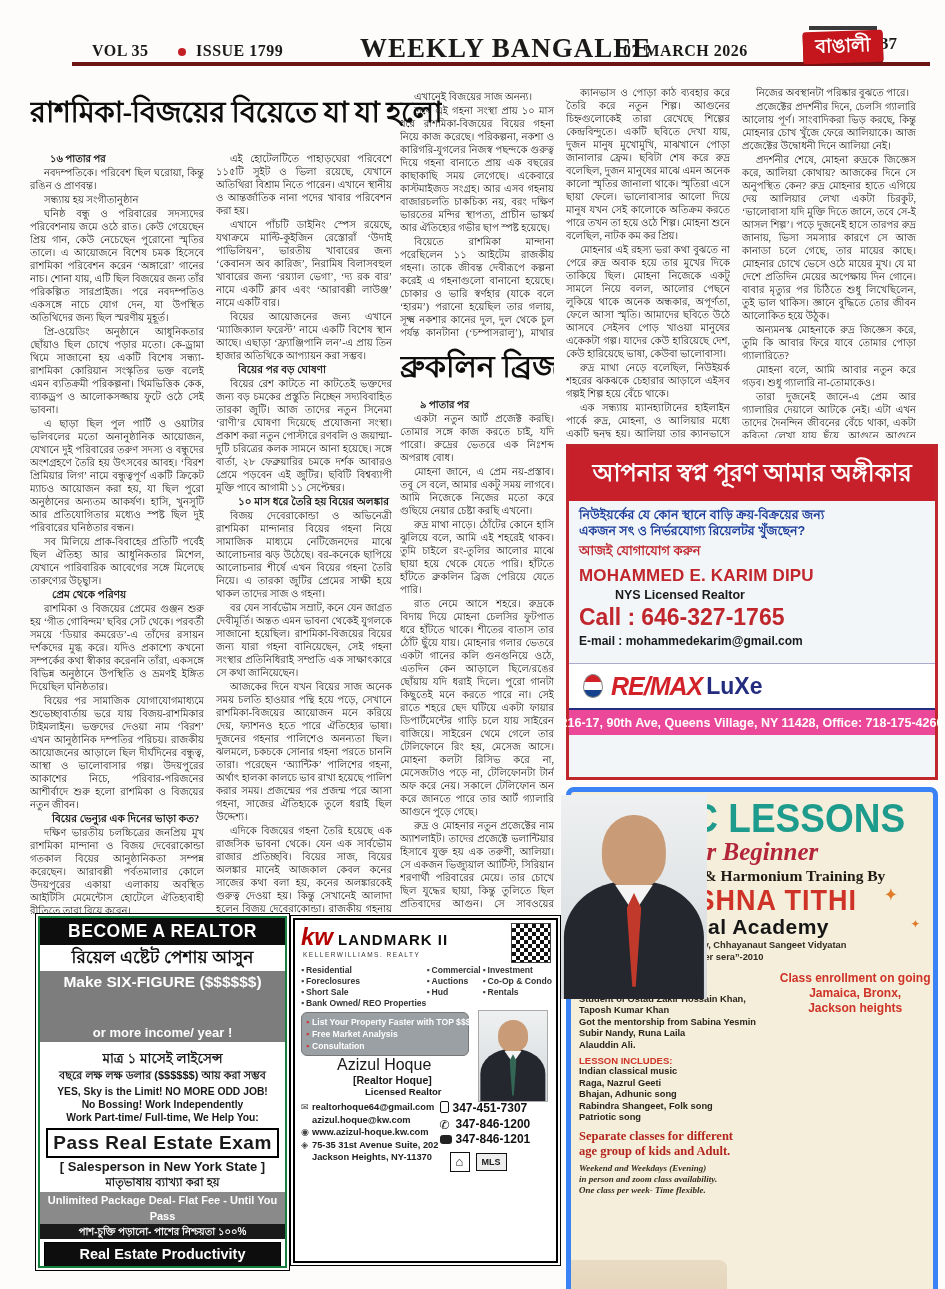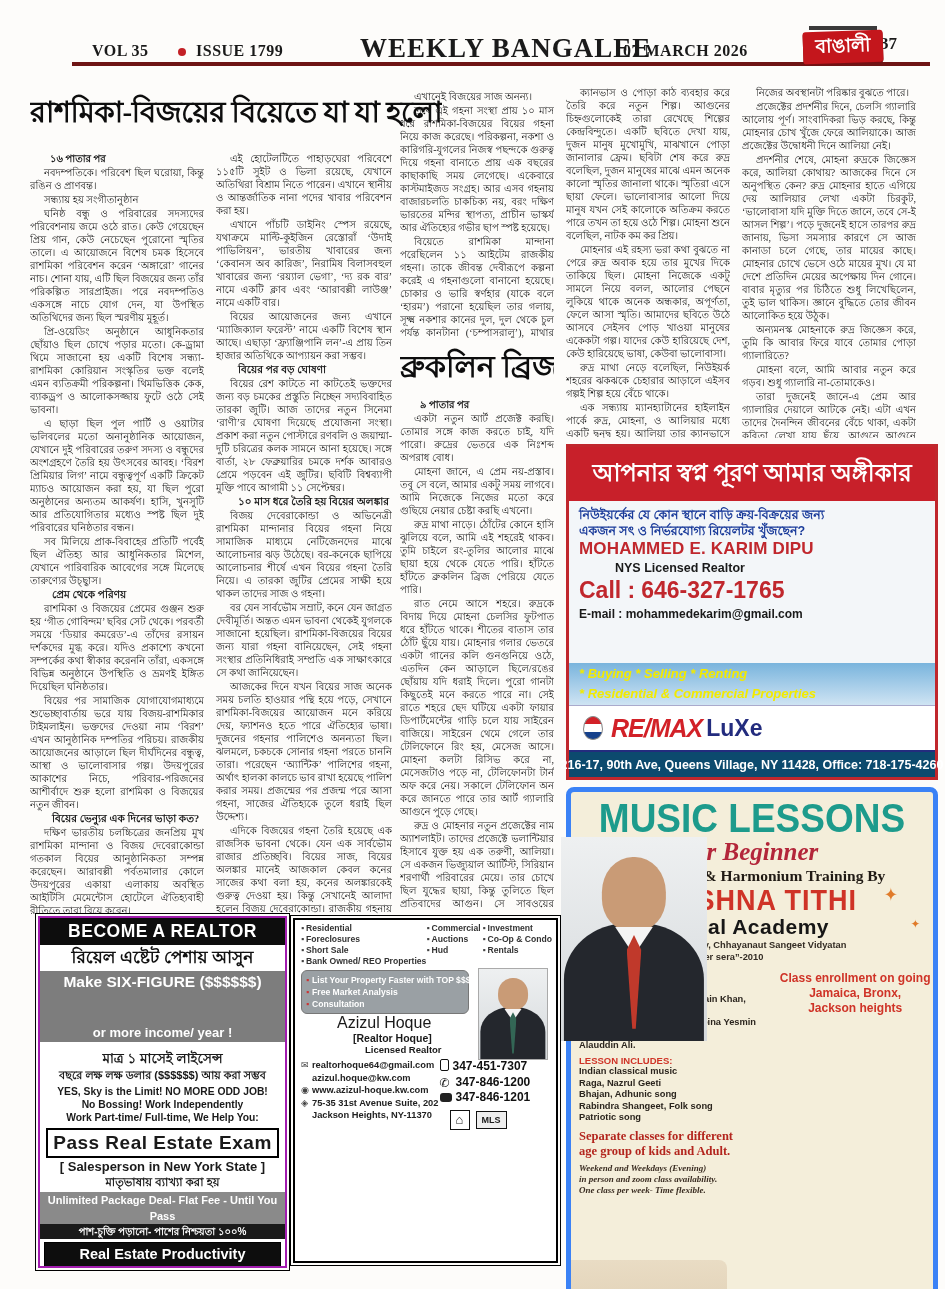--- a/index.html
+++ b/index.html
@@ -52,21 +52,21 @@
   .dipu-email{font-weight:bold;font-size:12px;margin-top:3px;}
   .dipu-band{height:42px;background:linear-gradient(180deg,#79b4dd,#cfe4f3);color:#f2ea00;
         font-weight:bold;font-style:italic;font-size:13px;line-height:20px;padding:1px 0 0 10px;}
   .dipu-remax{position:relative;height:47px;background:#fff;border-top:1px solid #aac;display:flex;align-items:center;
         padding-left:14px;border-bottom:2px solid #232c7e;}
   .balloon{width:20px;height:24px;border-radius:50%/55% 55% 45% 45%;
         background:linear-gradient(180deg,#d22128 0 34%,#ffffff 34% 66%,#16418c 66% 100%);
         border:1px solid #888;margin-right:8px;}
   .remax-re{color:#d22128;font-weight:bold;font-style:italic;font-size:25px;letter-spacing:-1px;}
   .remax-luxe{color:#232c7e;font-weight:bold;font-size:23px;margin-left:4px;}
-  .dipu-addr{height:25px;background:#0c4a6e;color:#fff;font-weight:bold;font-size:12.5px;
+  .dipu-addr{height:25px;background:#ec4899;color:#fff;font-weight:bold;font-size:12.5px;
         display:flex;align-items:center;justify-content:center;white-space:nowrap;}
   .dipu-photo{position:absolute;top:60px;right:8px;width:146px;height:204px;border-radius:16px;z-index:3;}
   .portrait{position:relative;background:linear-gradient(#eef0f1,#d5d9dc);overflow:hidden;border-radius:inherit;}
   .portrait::before{content:"";position:absolute;left:50%;top:10%;width:44%;height:36%;transform:translateX(-50%);
         background:#c99b76;border-radius:48% 48% 44% 44%;z-index:2;}
   .portrait::after{content:"";position:absolute;left:50%;top:42%;width:96%;height:60%;transform:translateX(-50%);
         background:#24272d;border-radius:46% 46% 0 0;z-index:1;}
   .portrait .tie{position:absolute;left:50%;top:48%;width:10%;height:46%;transform:translateX(-50%);
         background:#c0392b;clip-path:polygon(50% 0,100% 16%,62% 100%,38% 100%,0 16%);z-index:3;}
   .portrait .collar{position:absolute;left:50%;top:44%;width:26%;height:14%;transform:translateX(-50%);
@@ -98,21 +98,21 @@
   .mus-photo{position:absolute;right:8px;top:64px;width:164px;height:196px;border-radius:60px 60px 0 0;z-index:1;}
   .singer{position:relative;background:linear-gradient(#e9dcc4,#cdb492);overflow:hidden;border-radius:inherit;}
   .mus-band{position:absolute;left:0;right:0;bottom:0;height:72px;background:#b12d33;color:#fff;text-align:center;z-index:4;}
   .mus-pill{position:absolute;left:50%;top:-12px;transform:translateX(-50%);background:#fff;color:#8d1b1b;
         font-weight:bold;font-size:13px;padding:1px 16px;border-radius:12px;border:1px solid #8d1b1b;}
   .mus-place{font-weight:bold;font-size:11.5px;line-height:14px;}
   .mus-place:first-of-type{margin-top:14px;}
   .mus-contact{font-weight:bold;font-size:14.5px;margin-top:3px;}
 
   
-  .ad-become{position:absolute;left:38px;top:916px;width:249px;height:352px;border:2px solid #a21caf;
+  .ad-become{position:absolute;left:38px;top:916px;width:249px;height:352px;border:2px solid #15803d;
         outline:1px solid #000;outline-offset:2px;background:#fff;overflow:hidden;
         font-family:"Liberation Sans","DejaVu Sans",sans-serif;text-align:center;}
   .bec-title{height:27px;background:#0d0d0d;color:#fff;font-weight:bold;font-size:17.5px;line-height:27px;letter-spacing:.5px;}
   .bec-bn1{font-weight:bold;font-size:17px;line-height:26px;color:#111;}
   .bec-gray{background:#7d7d7d;color:#fff;padding:2px 0;}
   .bec-gray .g1{font-weight:bold;font-size:15.5px;line-height:17px;}
   .bec-gray .g2{font-weight:bold;font-size:13px;line-height:14px;margin-top:36px;}
   .bec-bn2{font-weight:bold;font-size:13.5px;line-height:18px;margin-top:8px;}
   .bec-bn3{font-weight:bold;font-size:11px;line-height:14px;}
   .bec-pitch{font-weight:bold;font-size:10.3px;line-height:13px;margin-top:3px;}
@@ -258,28 +258,25 @@
       <p class="bp p" data-name="paragraph">অন্যমনস্ক মোহনাকে রুদ্র জিজ্ঞেস করে, তুমি কি আবার ফিরে যাবে তোমার পোড়া গ্যালারিতে?</p>
       <p class="bp p" data-name="paragraph">মোহনা বলে, আমি আবার নতুন করে গড়ব। শুধু গ্যালারি না-তোমাকেও।</p>
       <p class="bp p" data-name="paragraph">তারা দুজনেই জানে-এ প্রেম আর গ্যালারির দেয়ালে আটকে নেই। এটা এখন তাদের দৈনন্দিন জীবনের বেঁচে থাকা, একটা কবিতা লেখা যায় ছুঁয়ে, আগুনে আগুনে লাগিয়ে পেইন্টে মোছার অবসর স্বাধীনতা।</p>
     </div>
 
   <div class="ad-dipu" data-name="ad-karim-dipu-realtor">
     <div class="dipu-banner" data-name="dipu-banner">আপনার স্বপ্ন পূরণ আমার অঙ্গীকার</div>
     <div class="dipu-body" data-name="dipu-body">
       <div class="dipu-l1" data-name="dipu-line1">নিউইয়র্কের যে কোন স্থানে বাড়ি ক্রয়-বিক্রয়ের জন্য</div>
       <div class="dipu-l2" data-name="dipu-line2">একজন সৎ ও নির্ভরযোগ্য রিয়েলটর খুঁজছেন?</div>
+      <div class="dipu-l3" data-name="dipu-line3">আজই যোগাযোগ করুন</div>
       <div class="dipu-name" data-name="dipu-name">MOHAMMED E. KARIM DIPU</div>
       <div class="dipu-title" data-name="dipu-title">NYS Licensed Realtor</div>
       <div class="dipu-call" data-name="dipu-phone"><span class="lbl" data-name="call-label">Call :</span><span data-name="phone-number">646-327-1765</span></div>
       <div class="dipu-email" data-name="dipu-email">E-mail : mohammedekarim@gmail.com</div>
-    </div>
-    <div class="dipu-band" data-name="dipu-services-band">
-      <div data-name="services-line1">* Buying * Selling * Renting</div>
-      <div data-name="services-line2">* Residential &amp; Commercial Properties</div>
     </div>
     <div class="dipu-remax" data-name="remax-logo">
       <span class="balloon" data-name="remax-balloon-icon"></span>
       <span class="remax-re" data-name="remax-wordmark">RE/MAX</span>
       <span class="remax-luxe" data-name="remax-luxe-label">LuXe</span>
     </div>
     <div class="dipu-addr" data-name="dipu-address-bar">216-17, 90th Ave, Queens Village, NY 11428, Office: 718-175-4260</div>
     <div class="dipu-photo portrait" data-name="dipu-agent-photo">
       <span class="collar" data-name="shirt-collar"></span>
       <span class="tie" data-name="red-tie"></span>
@@ -381,20 +378,28 @@
       </div>
       <div class="bec-info" data-name="agent-info">
         <div class="bec-name" data-name="agent-name">Azizul Hoque</div>
         <div class="bec-tag" data-name="agent-tag">[Realtor Hoque]</div>
 
       </div>
     </div>
   </div>
 
   <div class="ad-kw" data-name="ad-kw-landmark">
+    <div class="kw-head" data-name="kw-header">
+      <div class="kw-logo-row" data-name="kw-logo">
+        <span class="kw-kw" data-name="kw-logo-mark">kw</span>
+        <span class="kw-landmark" data-name="kw-brand-name">LANDMARK II</span>
+      </div>
+      <div class="kw-keller" data-name="kw-brand-sub">KELLERWILLIAMS. REALTY</div>
+      <div class="kw-qr" data-name="qr-code"></div>
+    </div>
     <div class="kw-bullets" data-name="kw-services">
       <div class="kw-bcol" data-name="services-col-a">
 
       <div class="kw-bullet" data-name="service-item">Residential</div>
           <div class="kw-bullet" data-name="service-item">Foreclosures</div>
           <div class="kw-bullet" data-name="service-item">Short Sale</div>
           <div class="kw-bullet" data-name="service-item">Bank Owned/ REO Properties</div>
         </div>
       <div class="kw-bcol" data-name="services-col-b">
 

